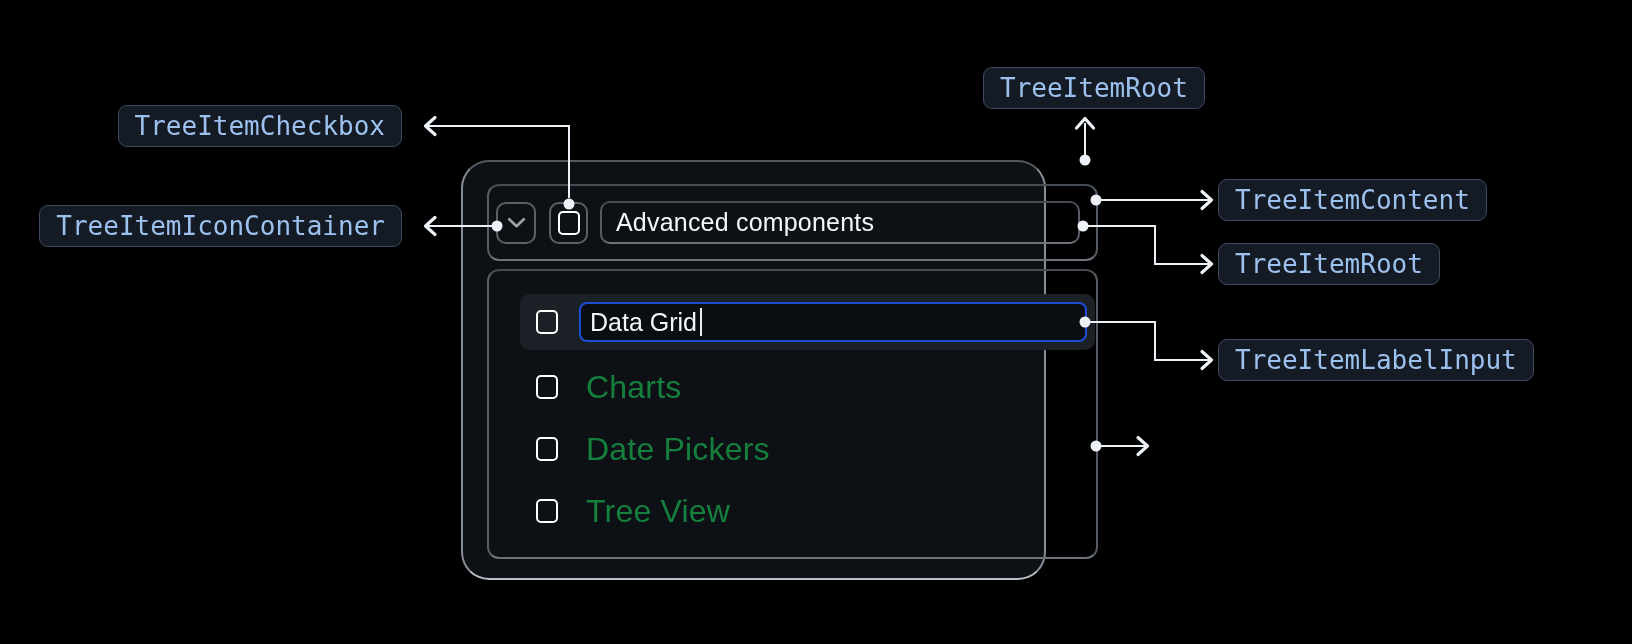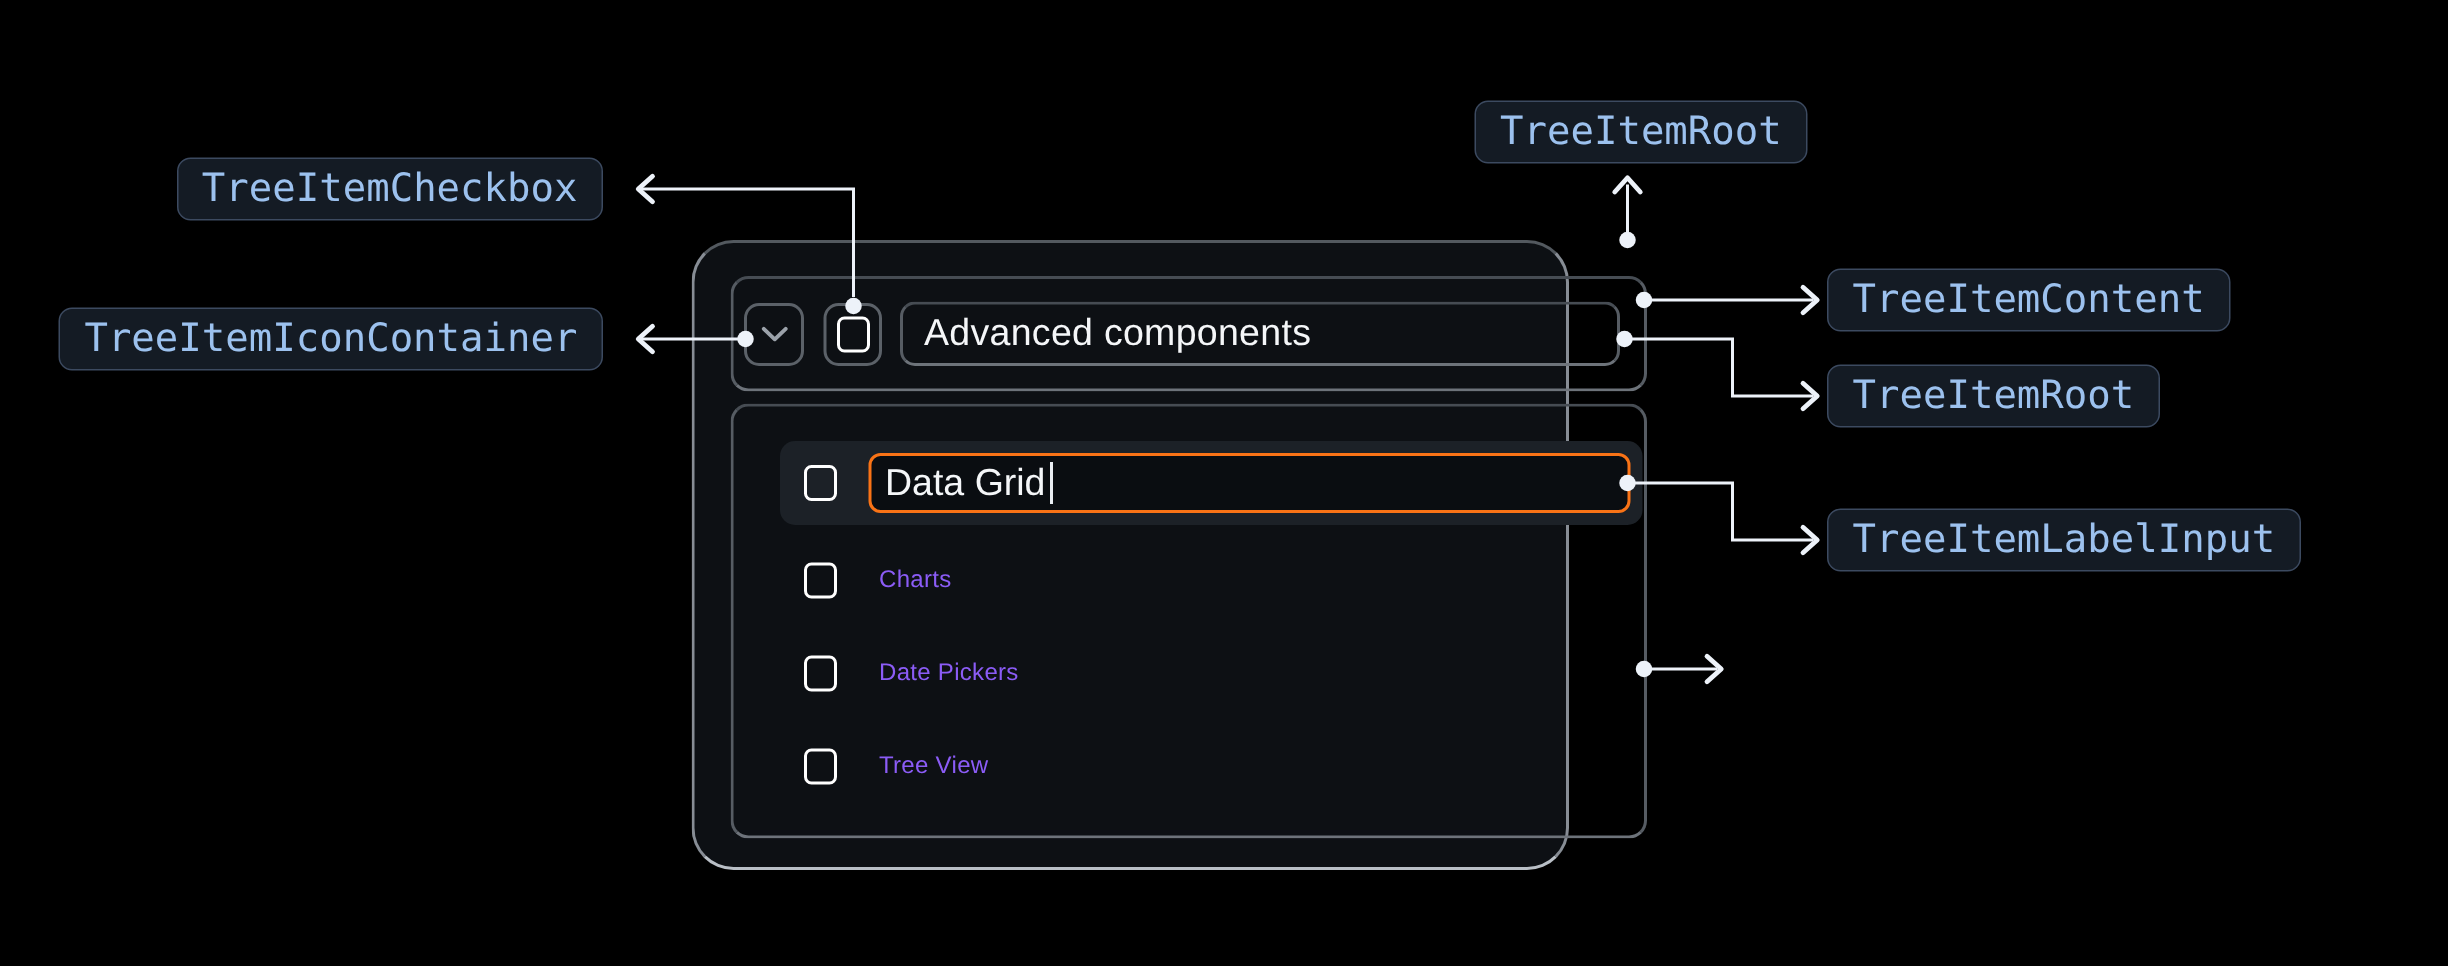--- a/index.html
+++ b/index.html
@@ -50,25 +50,25 @@
     border-radius:12px;padding:23px 4px 0 31px;
   }
   .tree-row{
     height:62px;display:flex;align-items:center;padding-left:16px;
   }
   .tree-row.editing{
     height:56px;background:#1c2127;border-radius:10px;margin-bottom:6px;
     width:575px;
   }
   .item-label{
-    color:#8b5cf6;font-size:16px;line-height:1;margin-left:28px;letter-spacing:.2px;
+    color:#15803d;font-size:32px;line-height:1;margin-left:28px;letter-spacing:.2px;
   }
   .edit-input{
     margin-left:21px;width:508px;height:40px;background:#0a0d11;
-    border:2px solid #f97316;border-radius:8px;display:flex;align-items:center;
+    border:2px solid #1d4ed8;border-radius:8px;display:flex;align-items:center;
     padding-left:9px;color:#f4f6f8;font-size:25px;
   }
   .caret{
     display:inline-block;width:2px;height:28px;background:#e9edf2;
     margin-left:3px;
   }
 
   
   .badge{
     position:absolute;height:42px;display:inline-flex;align-items:center;

